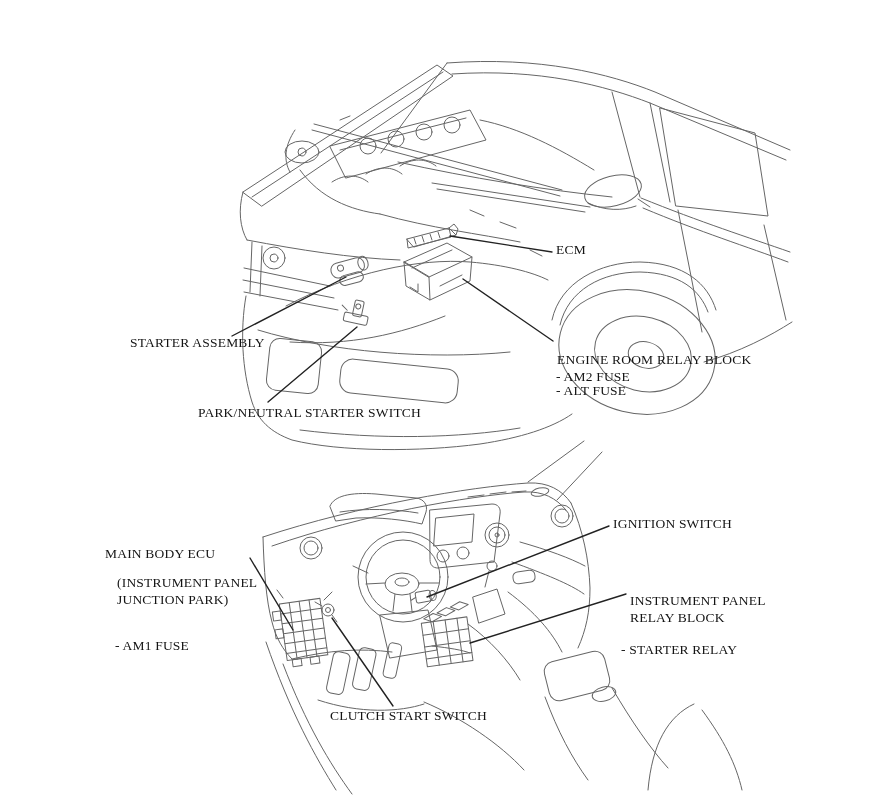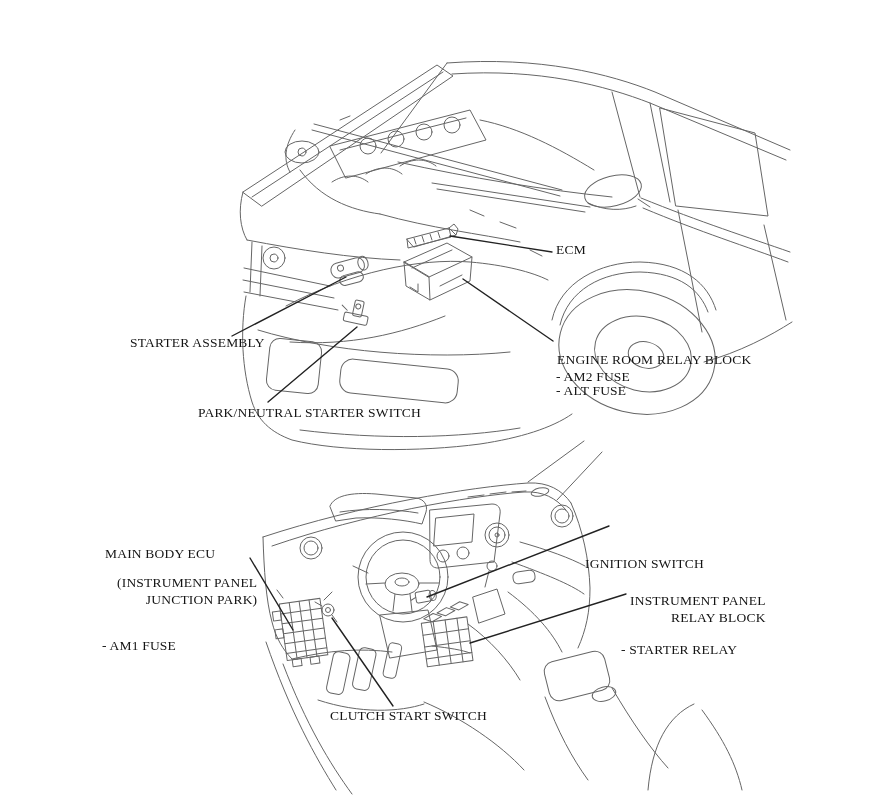--- a/index.html
+++ b/index.html
@@ -20,21 +20,21 @@
   .art{stroke:var(--line);stroke-width:1;fill:none;stroke-linecap:round;stroke-linejoin:round;}
   .leader{stroke:var(--leader);stroke-width:1.4;fill:none;stroke-linecap:round;}
   .label{
     position:absolute;
     font-size:13.5px;
     line-height:17px;
     letter-spacing:0.2px;
     color:var(--text);
     white-space:nowrap;
   }
-  .label.multi{white-space:normal;text-align:right;}
+  .label.multi{white-space:normal;}
 </style>
 </head>
 <body>
 
 <div class="canvas">
 
   <svg class="artwork" width="869" height="800" viewBox="0 0 869 800">
 
     <g class="art">
 
@@ -269,23 +269,23 @@
 
   <div class="label" style="left:556px;top:382px;">- ALT FUSE</div>
 
   <div class="label" style="left:105px;top:545px;">MAIN BODY ECU</div>
 
   <div class="label multi" style="left:117px;top:574px;">
     <div>(INSTRUMENT PANEL</div>
     <div>JUNCTION PARK)</div>
   </div>
 
-  <div class="label" style="left:102px;top:637px;">- AM1 FUSE</div>
-
-  <div class="label" style="left:585px;top:515px;margin-top:40px;">IGNITION SWITCH</div>
+  <div class="label" style="left:115px;top:637px;">- AM1 FUSE</div>
+
+  <div class="label" style="left:613px;top:515px;">IGNITION SWITCH</div>
 
   <div class="label multi" style="left:630px;top:580px;margin-top:12px;">
     <div>INSTRUMENT PANEL</div>
     <div>RELAY BLOCK</div>
   </div>
 
   <div class="label" style="left:621px;top:641px;">- STARTER RELAY</div>
 
   <div class="label" style="left:330px;top:707px;">CLUTCH START SWITCH</div>
 

